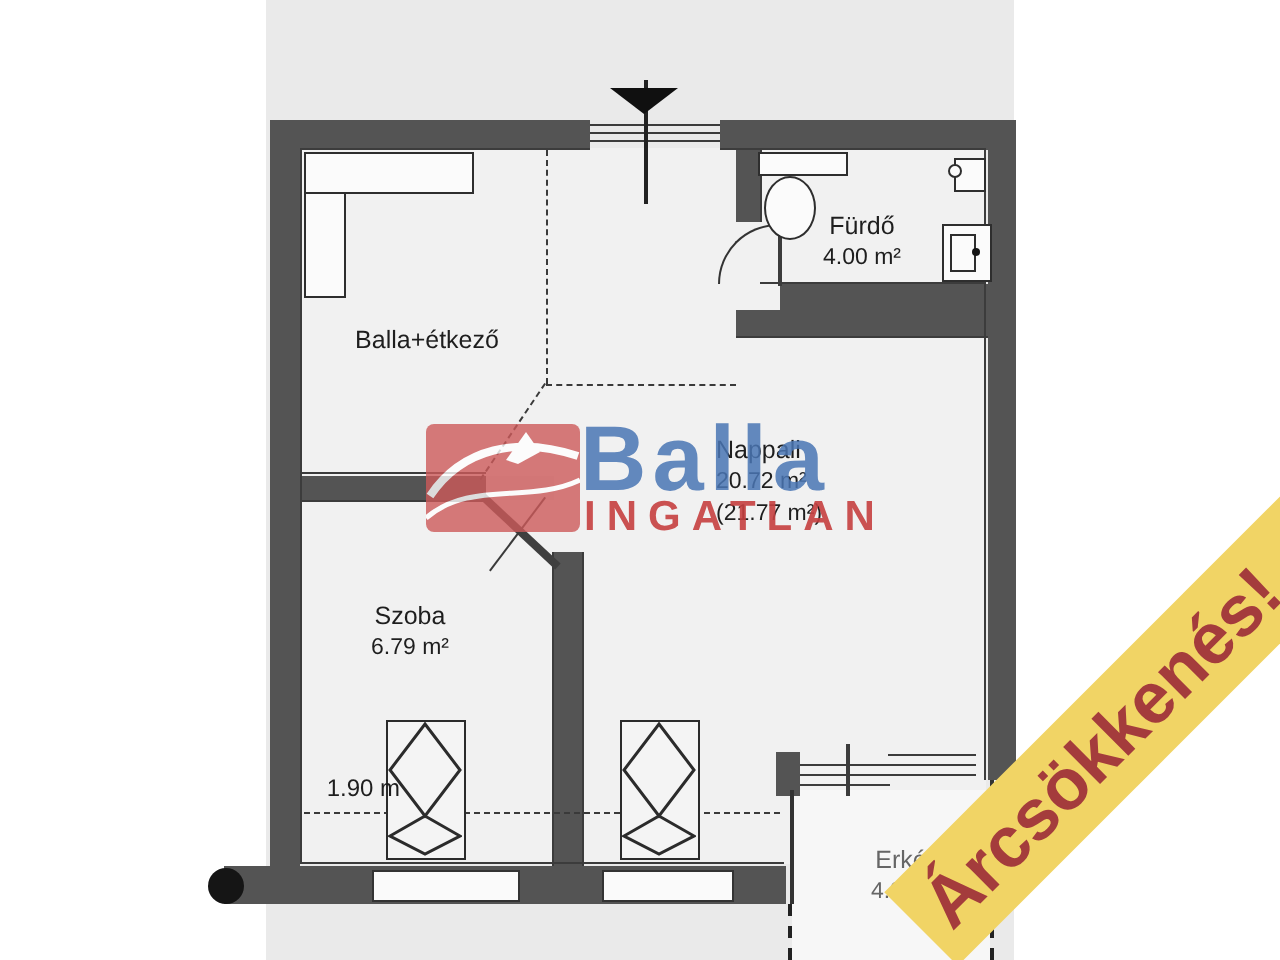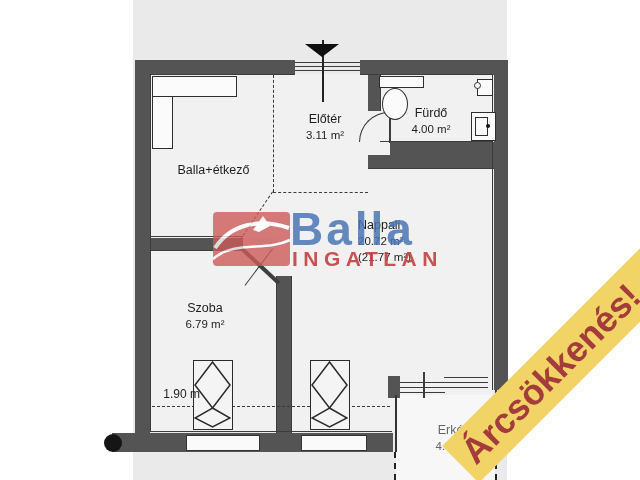--- a/index.html
+++ b/index.html
@@ -146,24 +146,20 @@
   <div class="sill" style="left:301px;top:435px;width:66px;height:16px"></div>
 
   <div class="balc-solid" style="left:395px;top:395px;height:57px"></div>
   <div class="balc-solid" style="left:495px;top:390px;height:62px"></div>
   <div class="balc-dash" style="left:394px;top:452px;height:28px"></div>
   <div class="balc-dash" style="left:495px;top:452px;height:28px"></div>
 
   <div class="label" style="left:150px;top:163px;width:127px">
     <div class="nm">Balla+étkező</div>
   </div>
-  <div class="label" style="left:285px;top:112px;width:80px">
-    <div class="nm">Előtér</div>
-    <div class="ar">3.11 m²</div>
-  </div>
   <div class="label" style="left:396px;top:106px;width:70px">
     <div class="nm">Fürdő</div>
     <div class="ar">4.00 m²</div>
   </div>
   <div class="label" style="left:358px;top:218px;width:70px;text-align:left">
     <div class="nm">Nappali</div>
     <div class="ar">20.72 m²</div>
     <div class="ar">(21.77 m²)</div>
   </div>
   <div class="label" style="left:160px;top:301px;width:90px">

